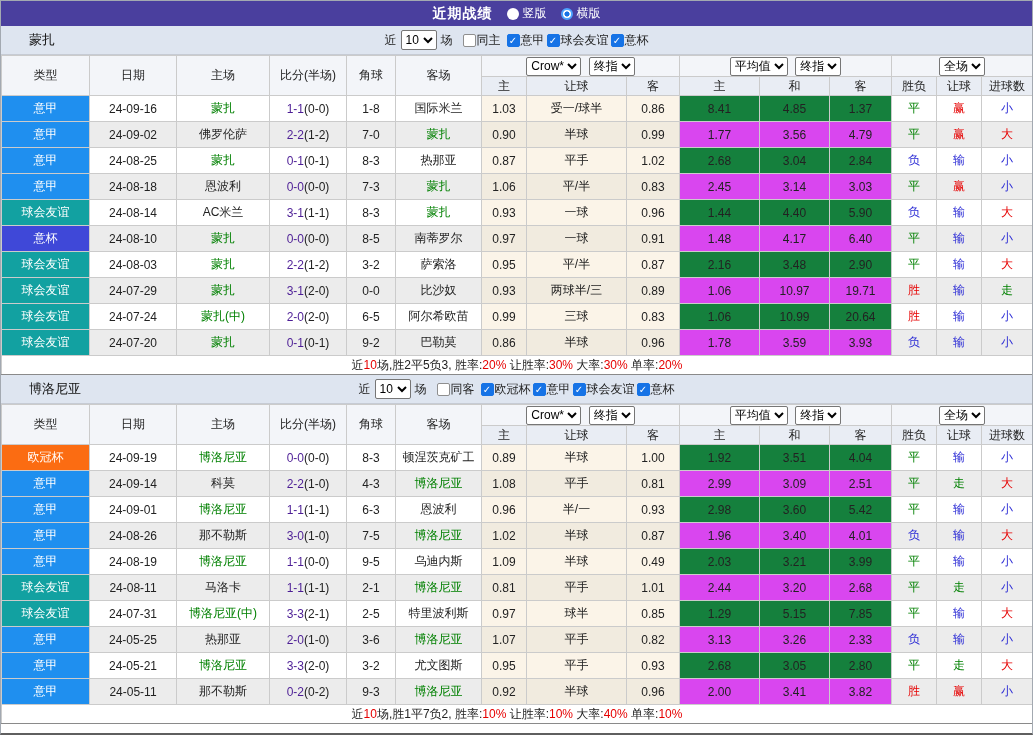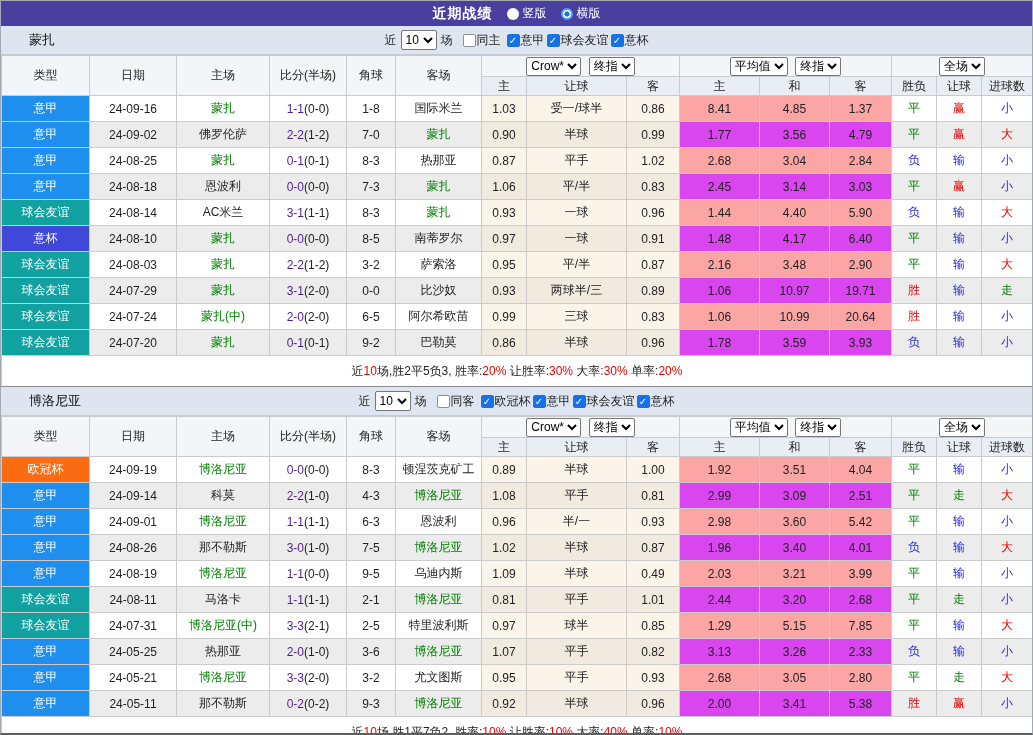--- a/index.html
+++ b/index.html
@@ -25,26 +25,26 @@
   
   table { border-collapse:collapse; table-layout:fixed; width:1031px; font-size:12px; }
   th, td { border:1px solid #cbcbcb; text-align:center; overflow:hidden; white-space:nowrap; }
   thead th { background:#e9edf4; font-weight:normal; color:#222; height:19px; }
   thead tr.ddrow th { background:#f3f5f9; height:21px; }
   thead .sel { font-size:12px; height:19px; border:1px solid #767676; border-radius:2px; background:#fff; margin:0 2px; }
   tbody td { height:26px; color:#222; background:#fff; }
   tbody tr.alt td { background:#ececec; }
   tbody td.cream { background:#fbf4e8; }
   tbody tr.alt td.cream { background:#f1ebdf; }
-  tbody td.blu { background:#fca5a5; }
+  tbody td.blu { background:#15803d; }
   tbody tr.alt td.blu { background:#d946ef; }
   tbody td.hl { color:#008000; }
   tbody td .sc { color:#4c1d95; }
   tbody td .sh { color:#222; }
-  tfoot td { height:31px; background:#fff; color:#222; border:1px solid #cbcbcb; border-bottom:1px solid #8a8a8a; }
+  tfoot td { height:19px; background:#fff; color:#222; border:1px solid #cbcbcb; border-bottom:1px solid #8a8a8a; }
   tfoot .red { color:#e60000; }
 </style>
 </head>
 <body>
 
 <div class="page">
 
   <div class="titlebar">
     <span class="title">近期战绩</span>
     <span class="radio-opt">
@@ -556,21 +556,21 @@
             <td>24-05-11</td>
             <td>那不勒斯</td>
             <td><span class="sc">0-2</span><span class="sh">(0-2)</span></td>
             <td>9-3</td>
             <td class="hl">博洛尼亚</td>
             <td class="cream">0.92</td>
             <td class="cream">半球</td>
             <td class="cream">0.96</td>
             <td class="blu">2.00</td>
             <td class="blu">3.41</td>
-            <td class="blu">5.38</td>
+            <td class="blu">3.82</td>
             <td style="color: rgb(230, 0, 0);">胜</td>
             <td style="color: rgb(230, 0, 0);">赢</td>
             <td style="color: rgb(43, 43, 213);">小</td>
           </tr>
         </tbody>
       <tfoot>
         <tr>
             <td colspan="15"><span>近</span><span class="red">10</span><span>场,胜1平7负2, 胜率:</span><span class="red">10%</span><span> 让胜率:</span><span class="red">10%</span><span> 大率:</span><span class="red">40%</span><span> 单率:</span><span class="red">10%</span></td>
           </tr>
       </tfoot>

